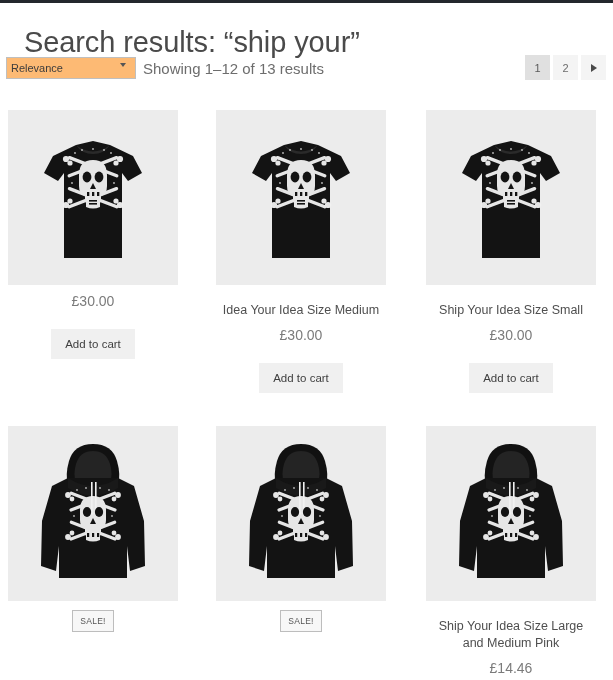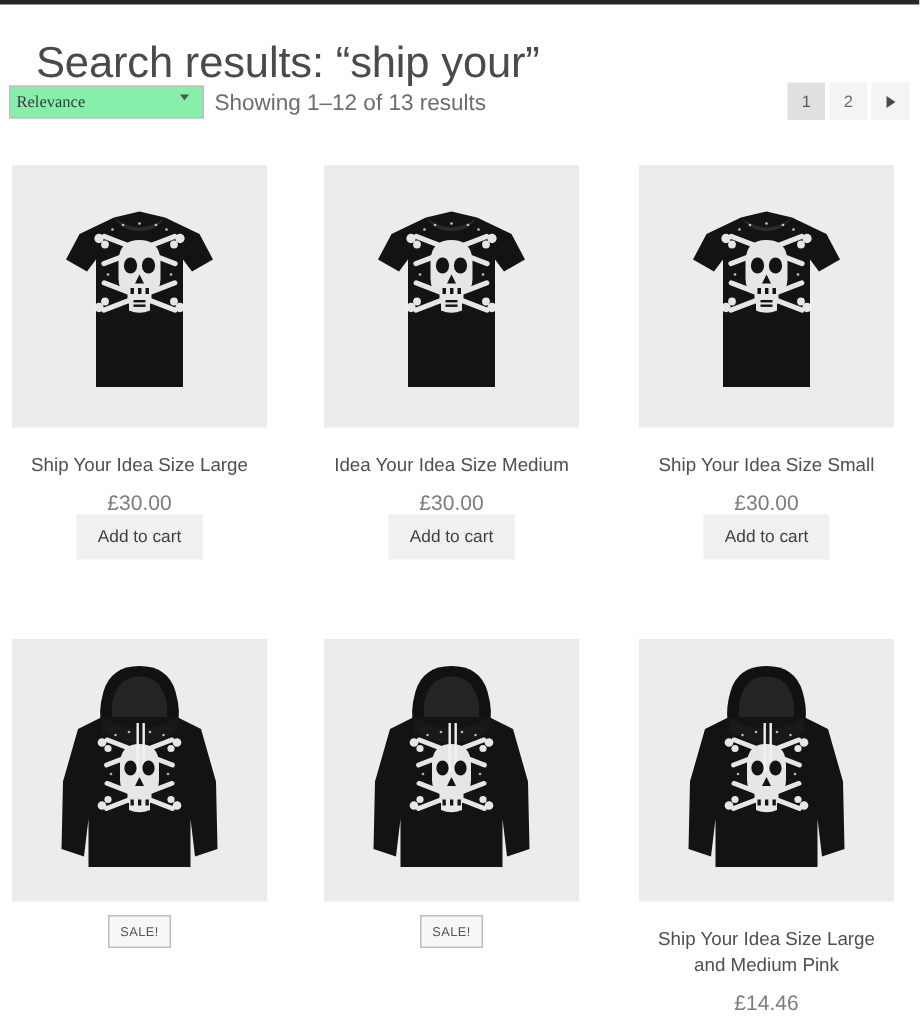--- a/index.html
+++ b/index.html
@@ -35,22 +35,22 @@
   .toolbar {
     position: absolute;
     left: 0; top: 57px;
     width: 613px; height: 26px;
   }
   .orderby {
     position: absolute;
     left: 6px; top: 0;
     width: 130px; height: 22px;
     border: 1px solid #bfbfbf;
-    background: #86efac;
-    font-family: Liberation Serif, serif;
+    background: #fdba74;
+    font-family: Liberation Sans, sans-serif;
     font-size: 11px;
     color: #3c3c3c;
     padding: 0 16px 0 4px;
     border-radius: 0;
     -webkit-appearance: none;
     appearance: none;
     line-height: 20px;
   }
   .select-wrap { position: absolute; left: 0; top: 0; }
   .select-caret {
@@ -157,21 +157,21 @@
     display: inline-block;
     border: 1px solid #bdbdbd;
     background: #f7f7f7;
     color: #555;
     font-size: 8.5px;
     letter-spacing: 0.3px;
     padding: 5px 7px;
     line-height: 10px;
   }
   .cart-wrap {
-    margin-top: 0;
+    margin-top: 20px;
     text-align: center;
   }
   .add-cart {
     display: inline-block;
     background: #f0f0f0;
     border: none;
     color: #3f3f3f;
     font-size: 11.5px;
     font-family: "Liberation Sans", sans-serif;
     padding: 8px 14px;
@@ -252,21 +252,20 @@
               <circle cx="85" cy="39" r="0.9"></circle>
                 <circle cx="96" cy="40" r="0.9"></circle>
               <circle cx="103" cy="43" r="0.9"></circle>
               <circle cx="64" cy="73" r="0.9"></circle>
                 <circle cx="106" cy="73" r="0.9"></circle>
               <circle cx="66" cy="81" r="0.9"></circle>
                 <circle cx="104" cy="81" r="0.9"></circle>
             </g>
           </svg>
         </a>
-        <div class="p-title">Ship Your Idea Size Large</div>
         <div class="p-price">£30.00</div>
         <div class="cart-wrap">
           <button class="add-cart">Add to cart</button>
         </div>
       </div>
 
       <div class="product c1">
         <a class="thumb">
           <svg viewBox="0 0 170 175">
             <rect width="170" height="175" fill="#ececec"></rect>

